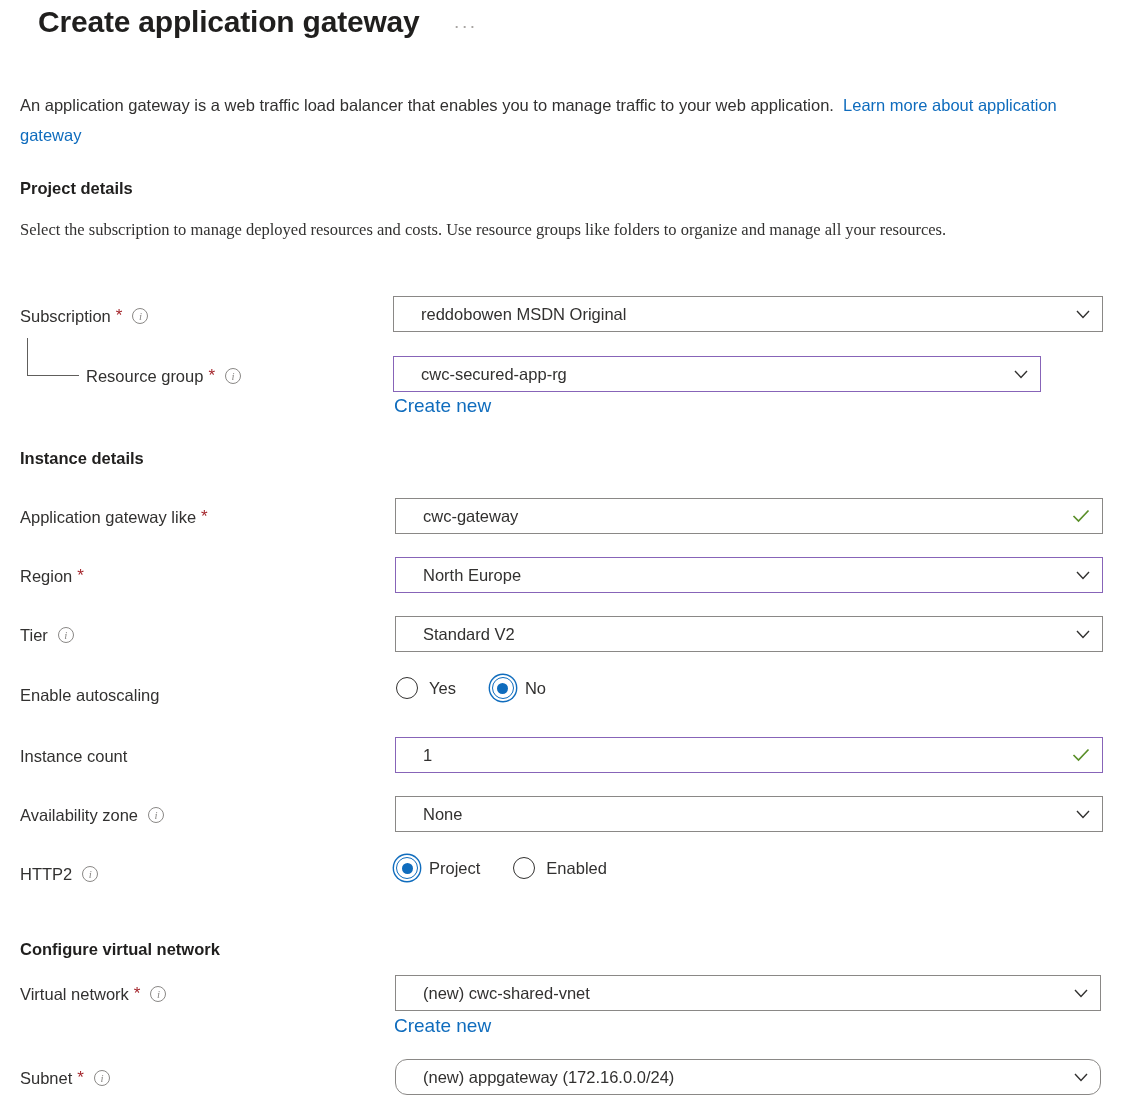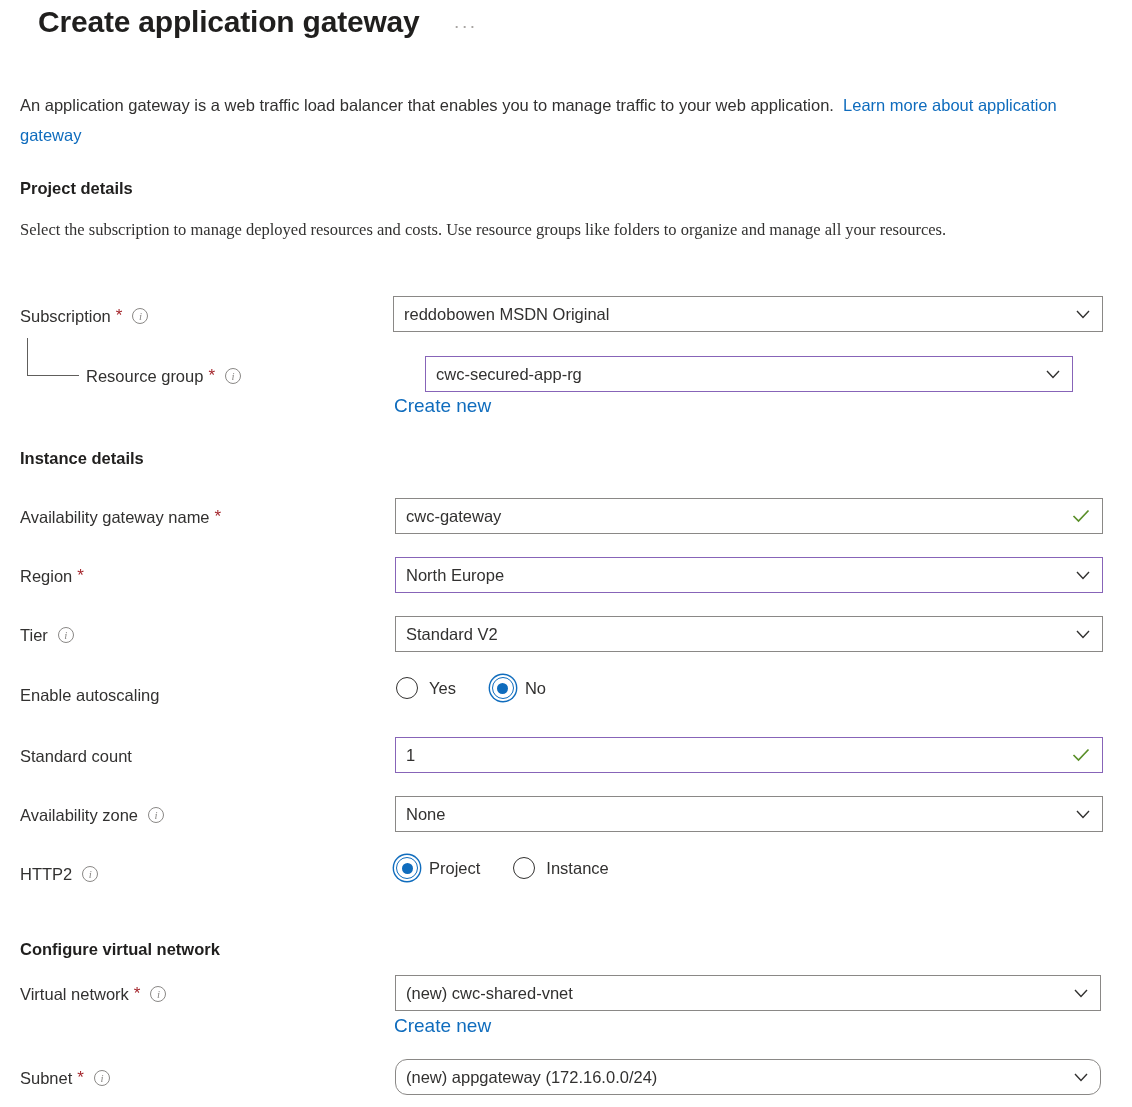--- a/index.html
+++ b/index.html
@@ -116,21 +116,21 @@
   }
 
   
   .field {
     position: absolute;
     height: 36px;
     background: #ffffff;
     border: 1px solid #8a8886;
     display: flex;
     align-items: center;
-    padding: 0 10px 0 10px;
+    padding: 0 10px 0 27px;
     font-size: 16.5px;
     color: #323130;
     cursor: pointer;
   }
   .field.focused { border: 1.6px solid #8764b8; }
   .field .val {
     flex: 1 1 auto;
     white-space: nowrap;
     overflow: hidden;
     text-overflow: ellipsis;
@@ -232,34 +232,34 @@
     </span>
   </div>
 
   <div class="tree-connector"></div>
 
   <div class="label" style="left:86px; top:365px;">
     <span>Resource group</span>
     <span class="req">*</span>
     <span class="info-icon">i</span>
   </div>
-  <div class="field focused" style="left:393px; top:356px; width:648px;margin-left:32px;">
+  <div class="field focused" style="left:393px; top:356px; width:648px;">
     <span class="val">cwc-secured-app-rg</span>
     <span class="chev">
       <svg viewBox="0 0 14 9" width="14" height="9">
           <path d="M1 1 L7 7.4 L13 1" fill="none" stroke="#323130" stroke-width="1.4"></path>
         </svg>
     </span>
   </div>
   <div class="create-new" style="left:394px; top:395px;">Create new</div>
 
   <div class="section-head" style="left:20px; top:447px;">Instance details</div>
 
   <div class="label" style="left:20px; top:506px;">
-    <span>Availability gateway name</span>
+    <span>Application gateway like</span>
     <span class="req">*</span>
   </div>
   <div class="field" style="left:395px; top:498px; width:708px;">
     <span class="val">cwc-gateway</span>
     <span class="check">
       <svg viewBox="0 0 18 14" width="18" height="14">
           <path d="M1.5 7 L6.5 12 L16.5 1.5" fill="none" stroke="#5a8f29" stroke-width="1.7"></path>
         </svg>
     </span>
   </div>
@@ -298,21 +298,21 @@
       <span class="radio-dot"></span>
       <span class="radio-label">Yes</span>
     </div>
     <div class="radio-item">
       <span class="radio-dot checked ring"></span>
       <span class="radio-label">No</span>
     </div>
   </div>
 
   <div class="label" style="left:20px; top:745px;">
-    <span>Standard count</span>
+    <span>Instance count</span>
   </div>
   <div class="field focused" style="left:395px; top:737px; width:708px;">
     <span class="val">1</span>
     <span class="check">
       <svg viewBox="0 0 18 14" width="18" height="14">
           <path d="M1.5 7 L6.5 12 L16.5 1.5" fill="none" stroke="#5a8f29" stroke-width="1.7"></path>
         </svg>
     </span>
   </div>
 
@@ -333,21 +333,21 @@
     <span>HTTP2</span>
     <span class="info-icon">i</span>
   </div>
   <div class="radio-group" style="left:396px; top:857px;">
     <div class="radio-item" style="margin-right:33px;">
       <span class="radio-dot checked ring"></span>
       <span class="radio-label">Project</span>
     </div>
     <div class="radio-item">
       <span class="radio-dot"></span>
-      <span class="radio-label">Instance</span>
+      <span class="radio-label">Enabled</span>
     </div>
   </div>
 
   <div class="section-head" style="left:20px; top:938px;">Configure virtual network</div>
 
   <div class="label" style="left:20px; top:983px;">
     <span>Virtual network</span>
     <span class="req">*</span>
     <span class="info-icon">i</span>
   </div>

